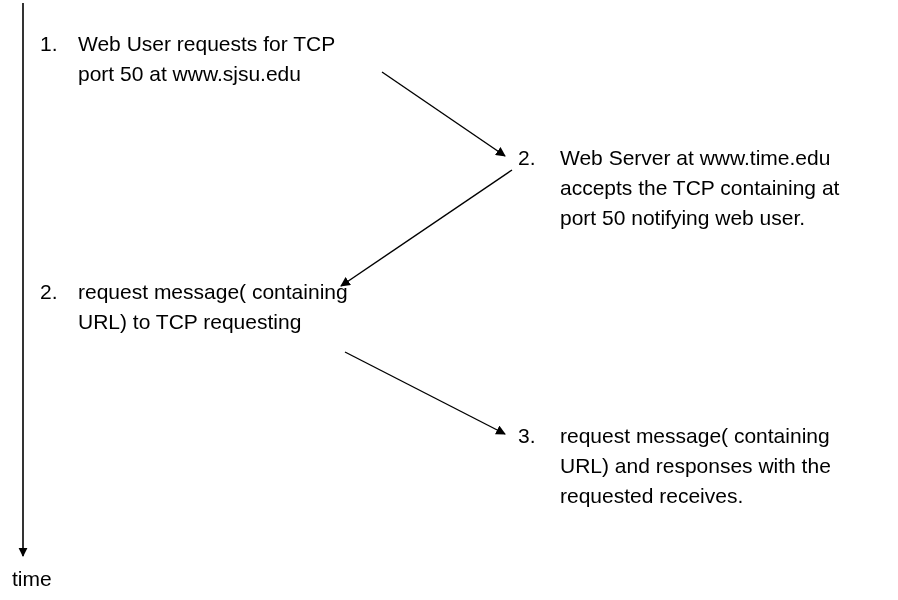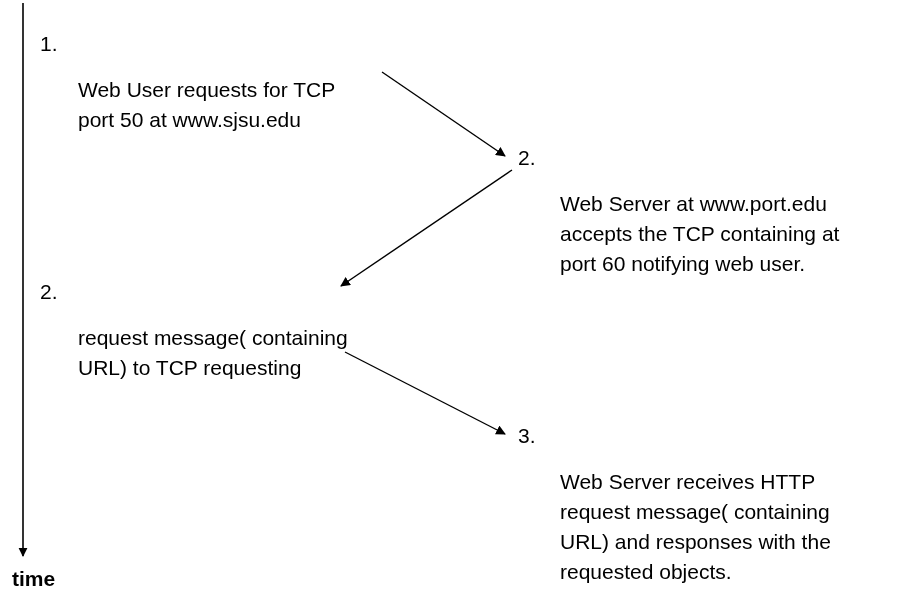--- a/index.html
+++ b/index.html
@@ -34,21 +34,20 @@
     line-height: 30px;
     color: #000000;
     white-space: nowrap;
   }
   .step-marker {
     flex: 0 0 auto;
     text-align: left;
   }
   .step-body {
     flex: 0 0 auto;
-    margin-top: 46px;
   }
   .step-line {
     display: block;
   }
   
   .left-block .step-marker { width: 38px; }
   
   .right-block .step-marker { width: 42px; }
 
   #block-1 { left: 40px;  top: 29px; }
@@ -56,21 +55,20 @@
   #block-3 { left: 40px;  top: 277px; }
   #block-4 { left: 518px; top: 421px; }
 
   #time-axis-label {
     position: absolute;
     left: 12px;
     top: 566px;
     font-size: 21px;
     line-height: 26px;
     color: #000000;
-    font-weight: bold;
   }
 </style>
 </head>
 <body>
 
 <div id="canvas">
 
   <svg id="arrow-layer" viewBox="0 0 898 600" width="898" height="600" xmlns="http://www.w3.org/2000/svg">
     <defs>
       <marker id="head-diag" viewBox="0 0 10 10" refX="9" refY="5" markerWidth="7" markerHeight="7" orient="auto-start-reverse">
@@ -94,39 +92,38 @@
     <span class="step-marker">1.</span>
     <span class="step-body">
       <span class="step-line">Web User requests for TCP</span>
       <span class="step-line">port 50 at www.sjsu.edu</span>
     </span>
   </div>
 
   <div class="step-block right-block" id="block-2">
     <span class="step-marker">2.</span>
     <span class="step-body">
-      <span class="step-line">Web Server at www.port.edu</span>
+      <span class="step-line">Web Server at www.time.edu</span>
       <span class="step-line">accepts the TCP containing at</span>
-      <span class="step-line">port 60 notifying web user.</span>
+      <span class="step-line">port 50 notifying web user.</span>
     </span>
   </div>
 
   <div class="step-block left-block" id="block-3">
     <span class="step-marker">2.</span>
     <span class="step-body">
       <span class="step-line">request message( containing</span>
       <span class="step-line">URL)  to TCP requesting</span>
     </span>
   </div>
 
   <div class="step-block right-block" id="block-4">
     <span class="step-marker">3.</span>
     <span class="step-body">
-      <span class="step-line">Web Server receives HTTP</span>
       <span class="step-line">request message( containing</span>
       <span class="step-line">URL) and responses with the</span>
-      <span class="step-line">requested objects.</span>
+      <span class="step-line">requested receives.</span>
     </span>
   </div>
 
   <div id="time-axis-label">time</div>
 
 </div>
 
 </body></html>

